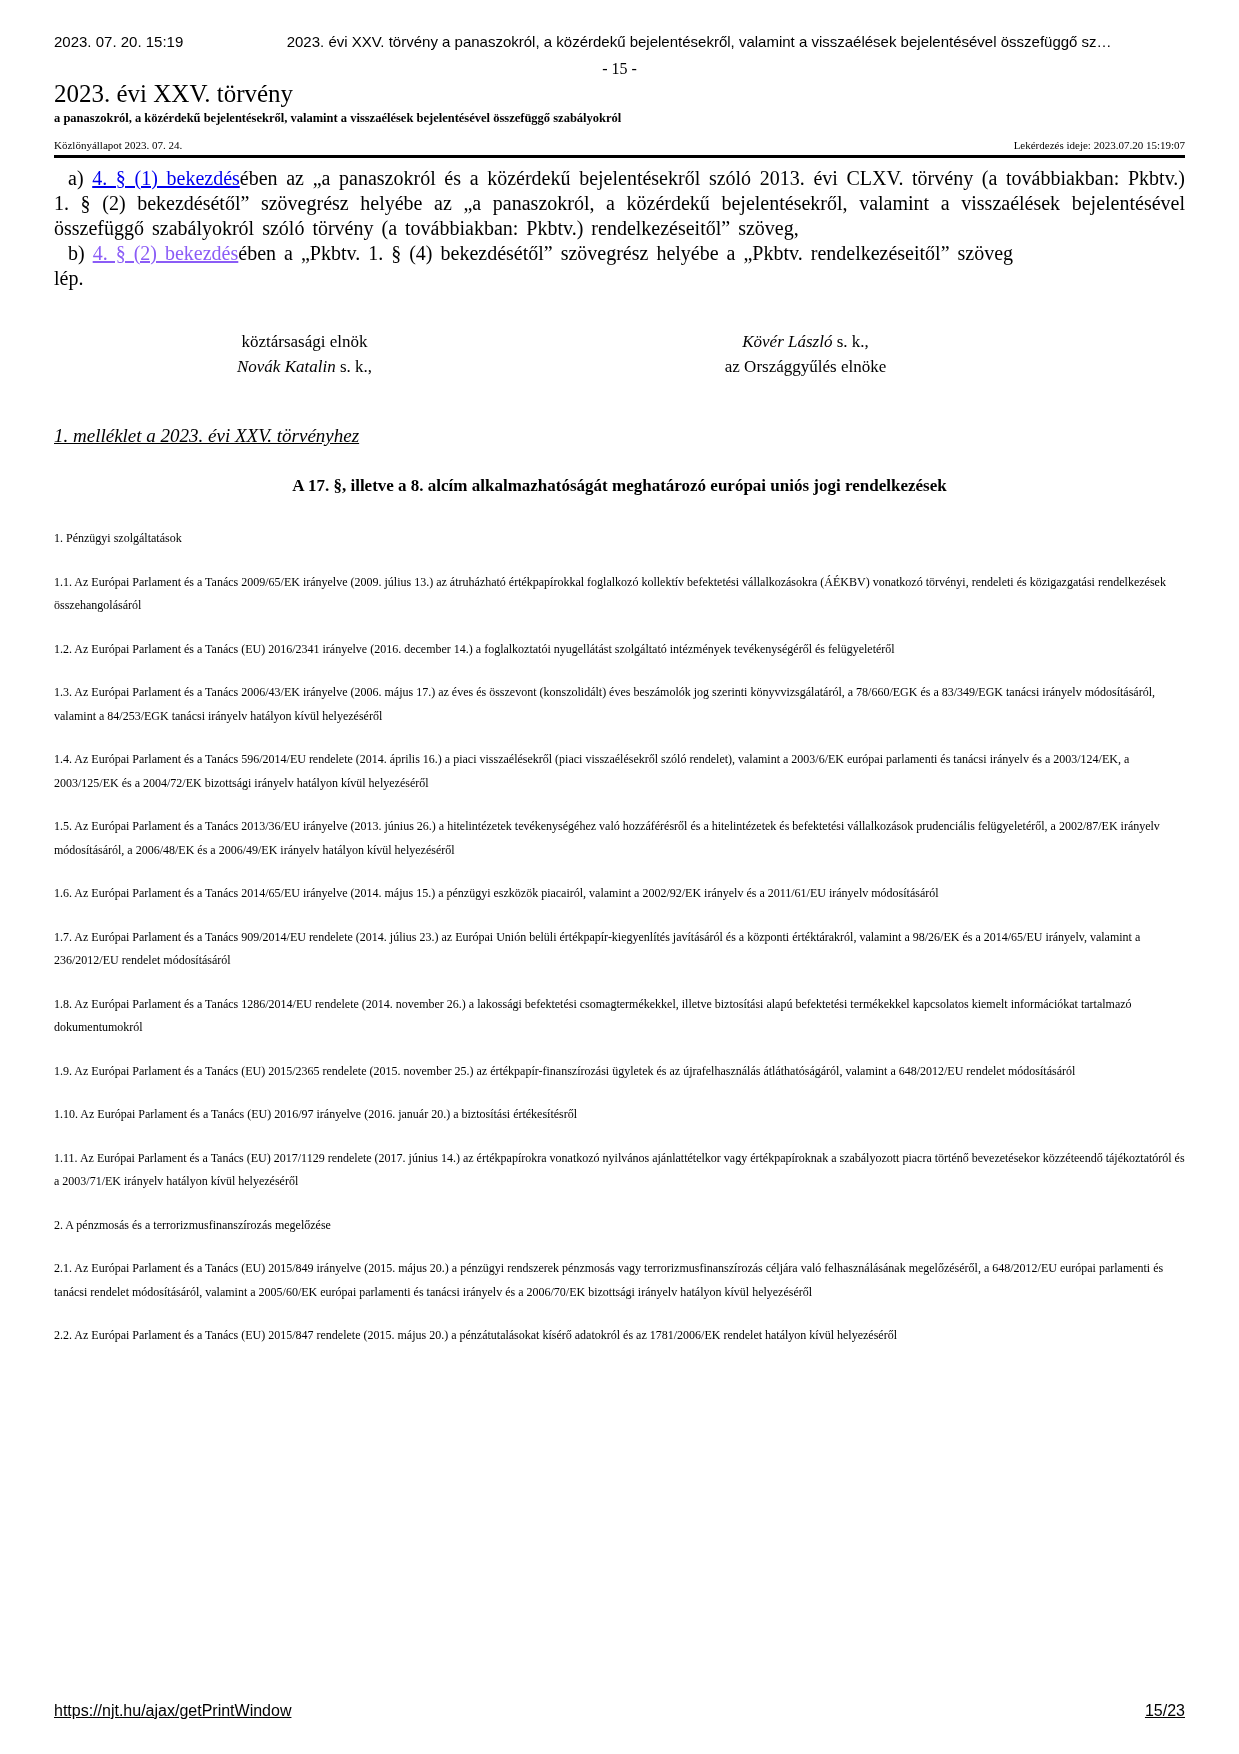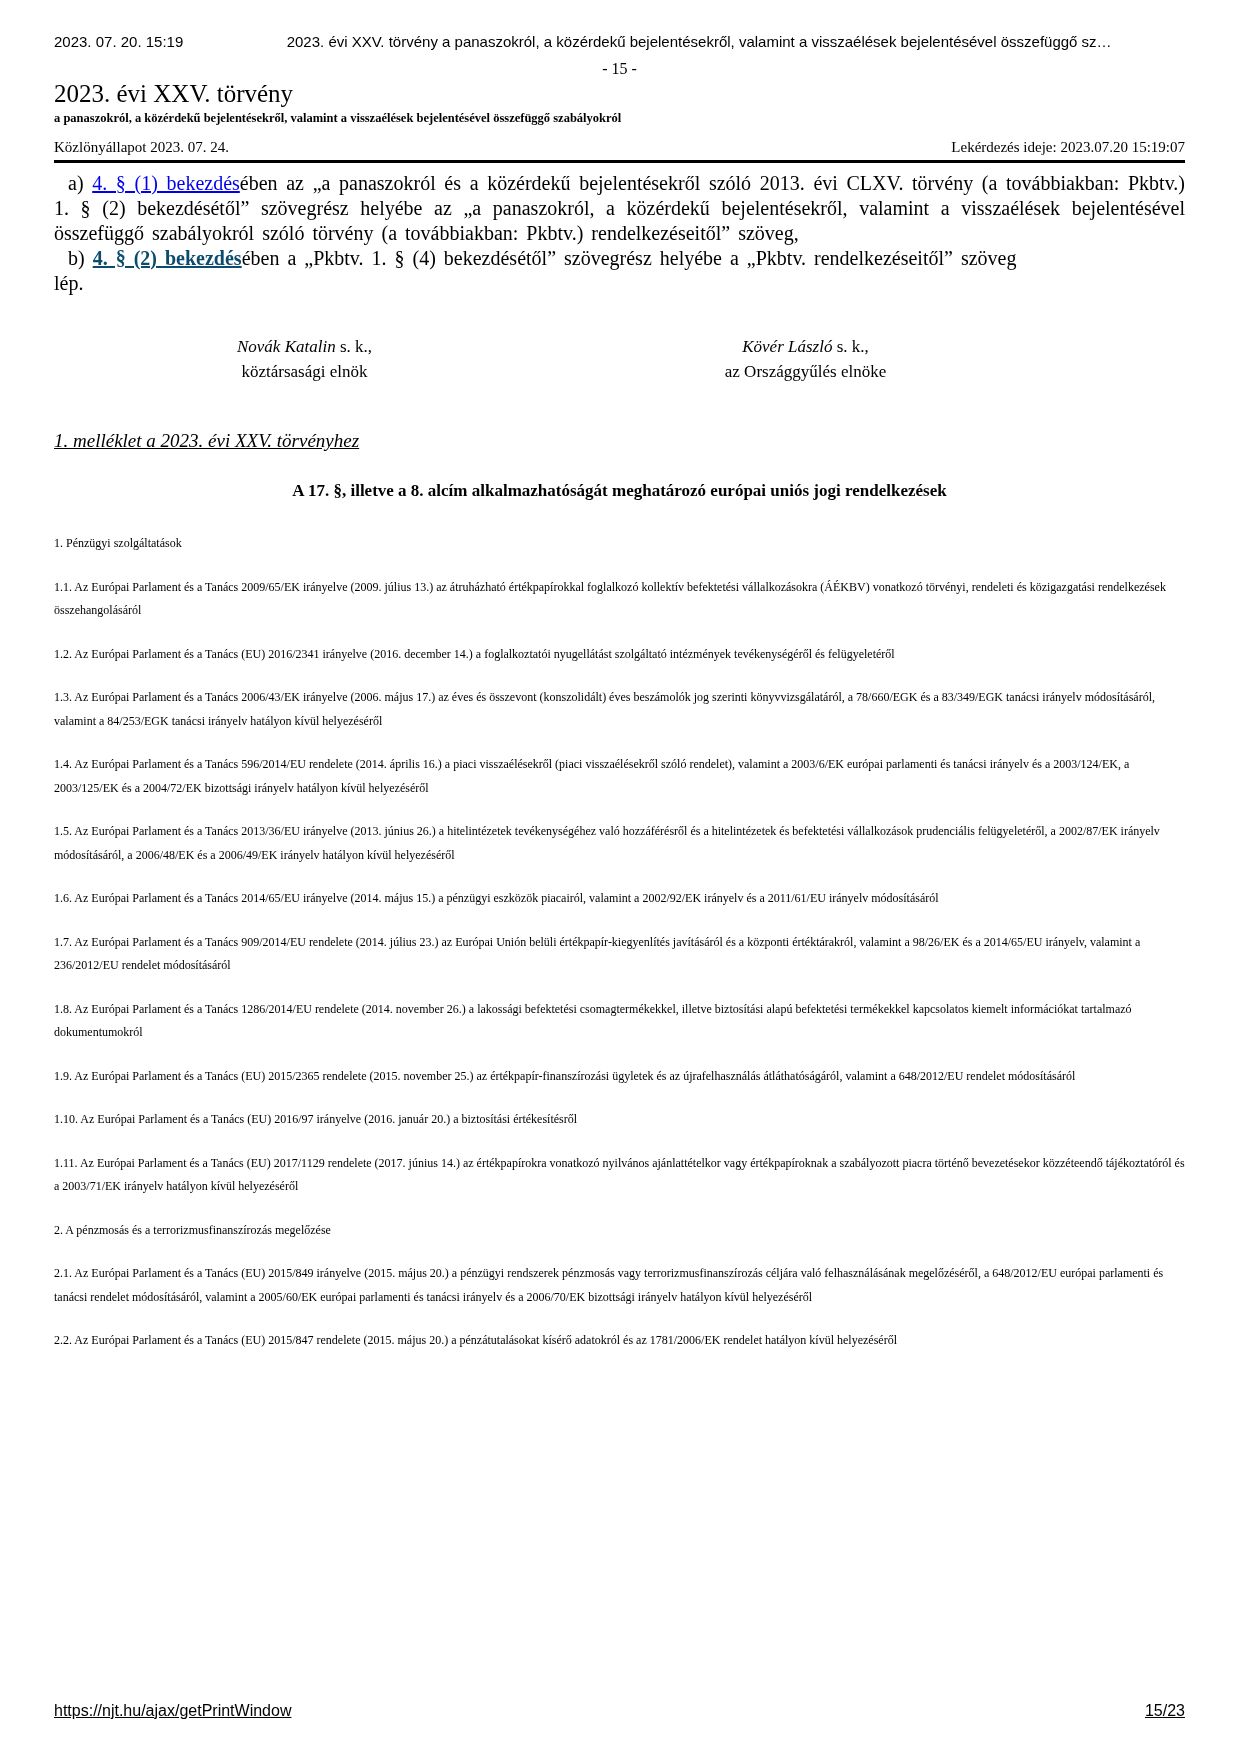--- a/index.html
+++ b/index.html
@@ -46,21 +46,21 @@
   }
 
   .page-marker { text-align: center; font-size: 16px; margin-top: 9px; }
 
   .law-title   { font-size: 25px; font-weight: normal; margin-top: 2px; line-height: 28px; }
   .law-subtitle{ font-size: 12.5px; font-weight: bold; margin-top: 3px; line-height: 15px; }
 
   .meta-row {
     display: flex;
     justify-content: space-between;
-    font-size: 15px;
+    font-size: 11px;
     margin-top: 13px;
     padding-bottom: 4px;
     border-bottom: 3px solid #000000;
     gap: 16px;
   }
 
   .amendments { margin-top: 8px; font-size: 20px; line-height: 25px; }
   .amend-item { margin: 0; text-indent: 14px; text-align: justify; word-spacing: 3px; }
   .amend-closing { margin: 0; text-indent: 0; }
   a.law-link { text-decoration: underline; }
@@ -101,28 +101,28 @@
   <div class="law-title">2023. évi XXV. törvény</div>
   <div class="law-subtitle">a panaszokról, a közérdekű bejelentésekről, valamint a visszaélések bejelentésével összefüggő szabályokról</div>
 
   <div class="meta-row">
     <span>Közlönyállapot 2023. 07. 24.</span>
     <span>Lekérdezés ideje: 2023.07.20 15:19:07</span>
   </div>
 
   <div class="amendments">
     <p class="amend-item"><span>a) </span><a class="law-link" href="#" style="color: rgb(0, 0, 238);">4. § (1) bekezdés</a><span>ében az „a panaszokról és a közérdekű bejelentésekről szóló 2013. évi CLXV. törvény (a továbbiakban: Pkbtv.) 1. § (2) bekezdésétől” szövegrész helyébe az „a panaszokról, a közérdekű bejelentésekről, valamint a visszaélések bejelentésével összefüggő szabályokról szóló törvény (a továbbiakban: Pkbtv.) rendelkezéseitől” szöveg,</span></p>
-    <p class="amend-item"><span>b) </span><a class="law-link" href="#" style="color: #0c4a6e; font-weight: bold;">4. § (2) bekezdés</a><span>ében a „Pkbtv. 1. § (4) bekezdésétől” szövegrész helyébe a „Pkbtv. rendelkezéseitől” szöveg</span></p>
+    <p class="amend-item"><span>b) </span><a class="law-link" href="#" style="color: #8b5cf6;">4. § (2) bekezdés</a><span>ében a „Pkbtv. 1. § (4) bekezdésétől” szövegrész helyébe a „Pkbtv. rendelkezéseitől” szöveg</span></p>
     <p class="amend-closing">lép.</p>
   </div>
 
   <div class="signatures">
     <div class="sig-col">
+      <div>köztársasági elnök</div>
       <div><span class="sig-name">Novák Katalin</span><span> s. k.,</span></div>
-      <div>köztársasági elnök</div>
     </div>
     <div class="sig-col">
       <div><span class="sig-name">Kövér László</span><span> s. k.,</span></div>
       <div>az Országgyűlés elnöke</div>
     </div>
   </div>
 
   <div class="annex-heading">1. melléklet a 2023. évi XXV. törvényhez</div>
   <div class="annex-title">A 17. §, illetve a 8. alcím alkalmazhatóságát meghatározó európai uniós jogi rendelkezések</div>
 

